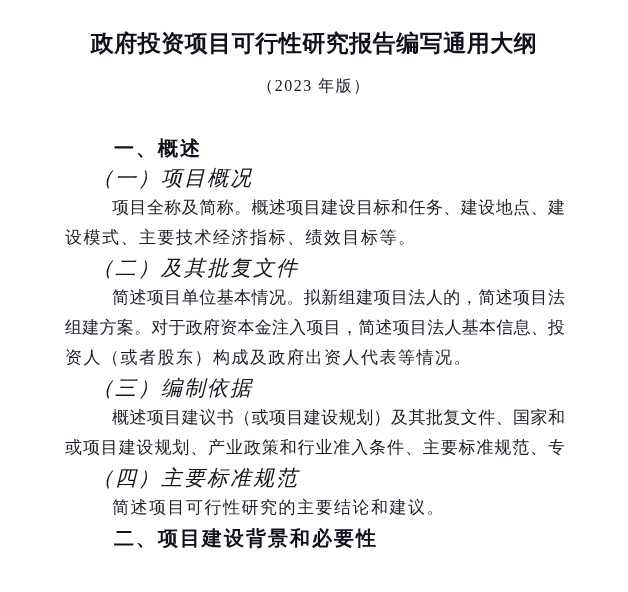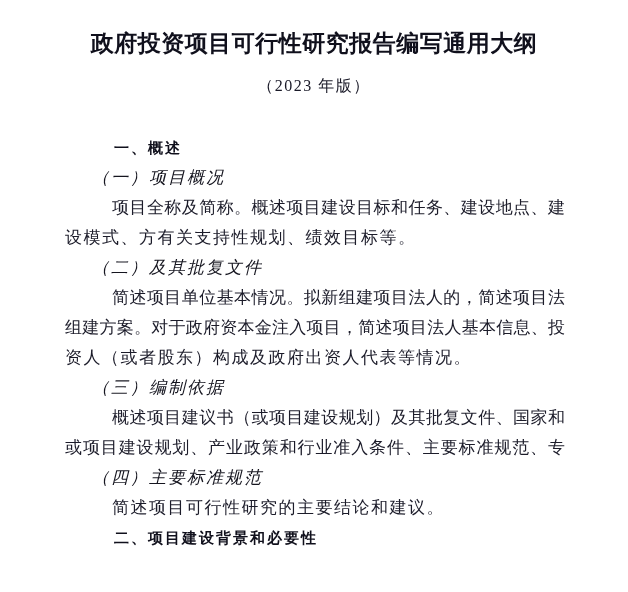--- a/index.html
+++ b/index.html
@@ -59,46 +59,46 @@
   .para-line.first {
     padding-left: 47px;
   }
   .para-line.last {
     text-align-last: left;
     letter-spacing: 1.5px;
   }
   .h1 {
     font-family: "Liberation Sans", sans-serif;
     font-weight: bold;
-    font-size: 15px;
+    font-size: 20px;
     padding-left: 49px;
     letter-spacing: 2px;
     color: #10101c;
     white-space: nowrap;
   }
   .h2 {
     font-style: italic;
-    font-size: 17px;
+    font-size: 21px;
     padding-left: 27px;
     letter-spacing: 2px;
     color: #15151f;
     white-space: nowrap;
   }
 </style>
 </head>
 <body>
 
 <div class="page">
   <div class="doc-title">政府投资项目可行性研究报告编写通用大纲</div>
   <div class="doc-subtitle">（2023 年版）</div>
   <div class="doc-body">
       <div class="row h1">一、概述</div>
       <div class="row h2">（一）项目概况</div>
       <div class="row para-line first">项目全称及简称。概述项目建设目标和任务、建设地点、建设</div>
-      <div class="row para-line last">设模式、方有关支持性规划、绩效目标等。</div>
+      <div class="row para-line last">设模式、主要技术经济指标、绩效目标等。</div>
       <div class="row h2">（二）及其批复文件</div>
       <div class="row para-line first">简述项目单位基本情况。拟新组建项目法人的，简述项目法人</div>
       <div class="row para-line">组建方案。对于政府资本金注入项目，简述项目法人基本信息、投</div>
       <div class="row para-line last">资人（或者股东）构成及政府出资人代表等情况。</div>
       <div class="row h2">（三）编制依据</div>
       <div class="row para-line first">概述项目建议书（或项目建设规划）及其批复文件、国家和地</div>
       <div class="row para-line">或项目建设规划、产业政策和行业准入条件、主要标准规范、专</div>
       <div class="row h2">（四）主要标准规范</div>
       <div class="row para-line first last">简述项目可行性研究的主要结论和建议。</div>
       <div class="row h1">二、项目建设背景和必要性</div>

